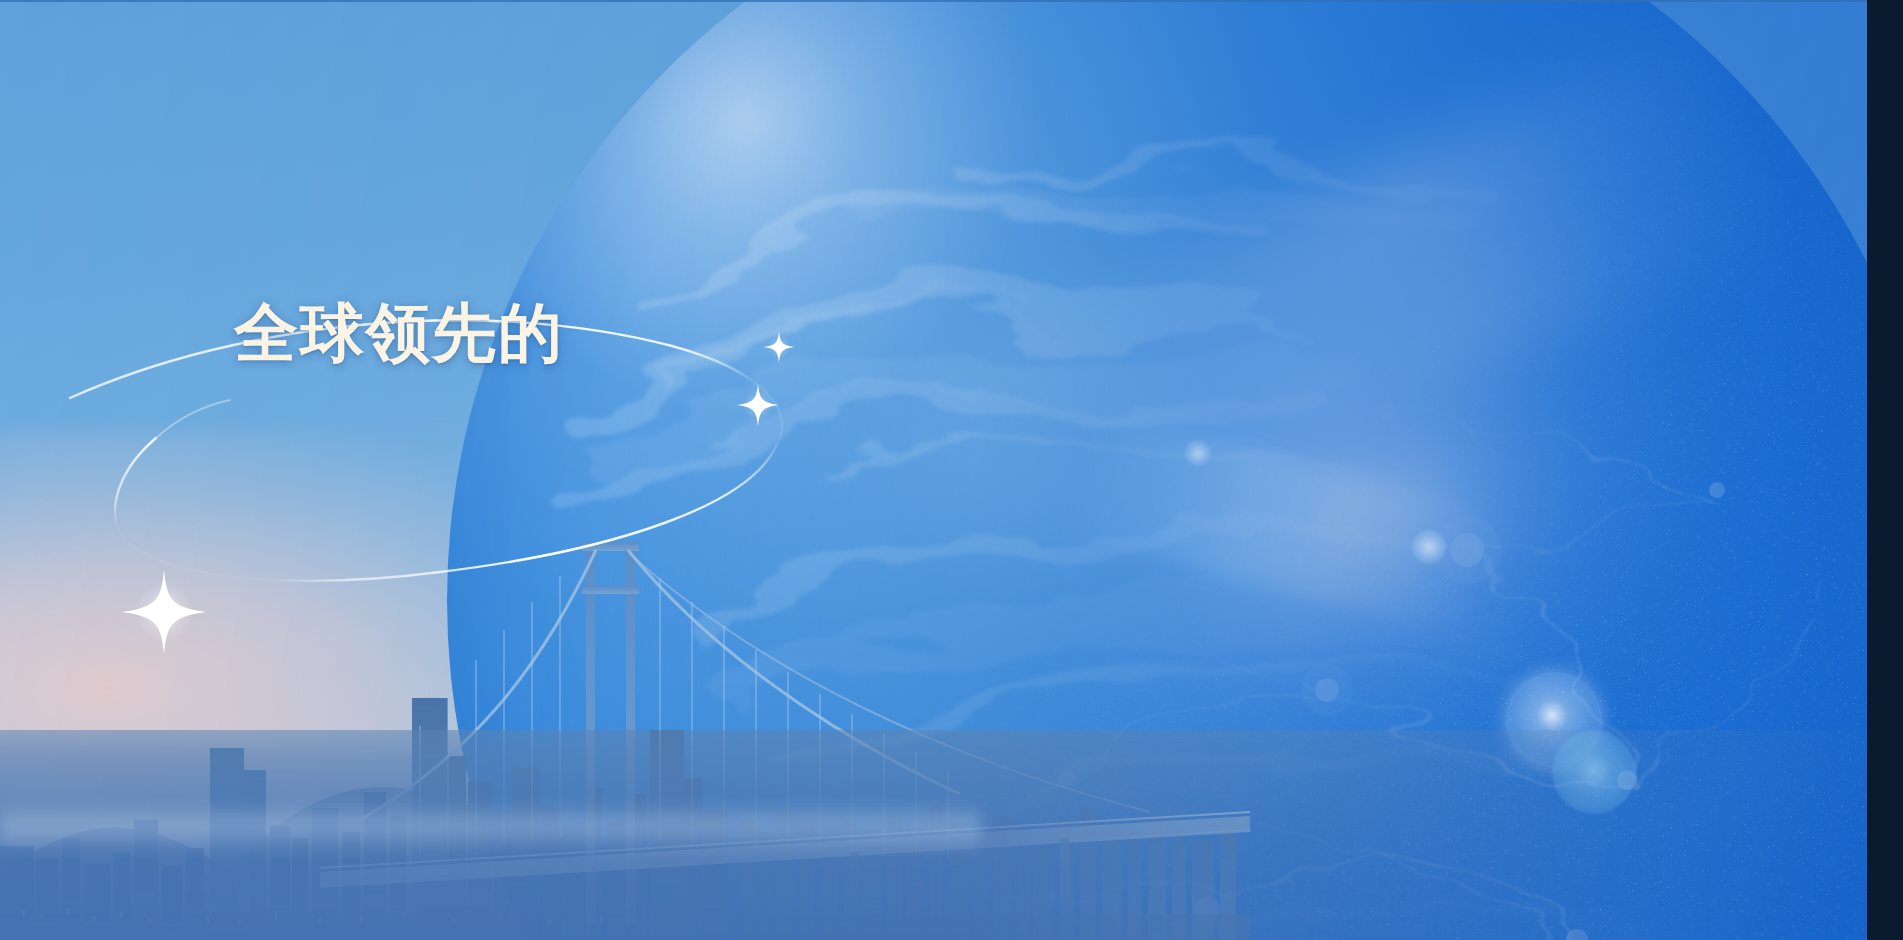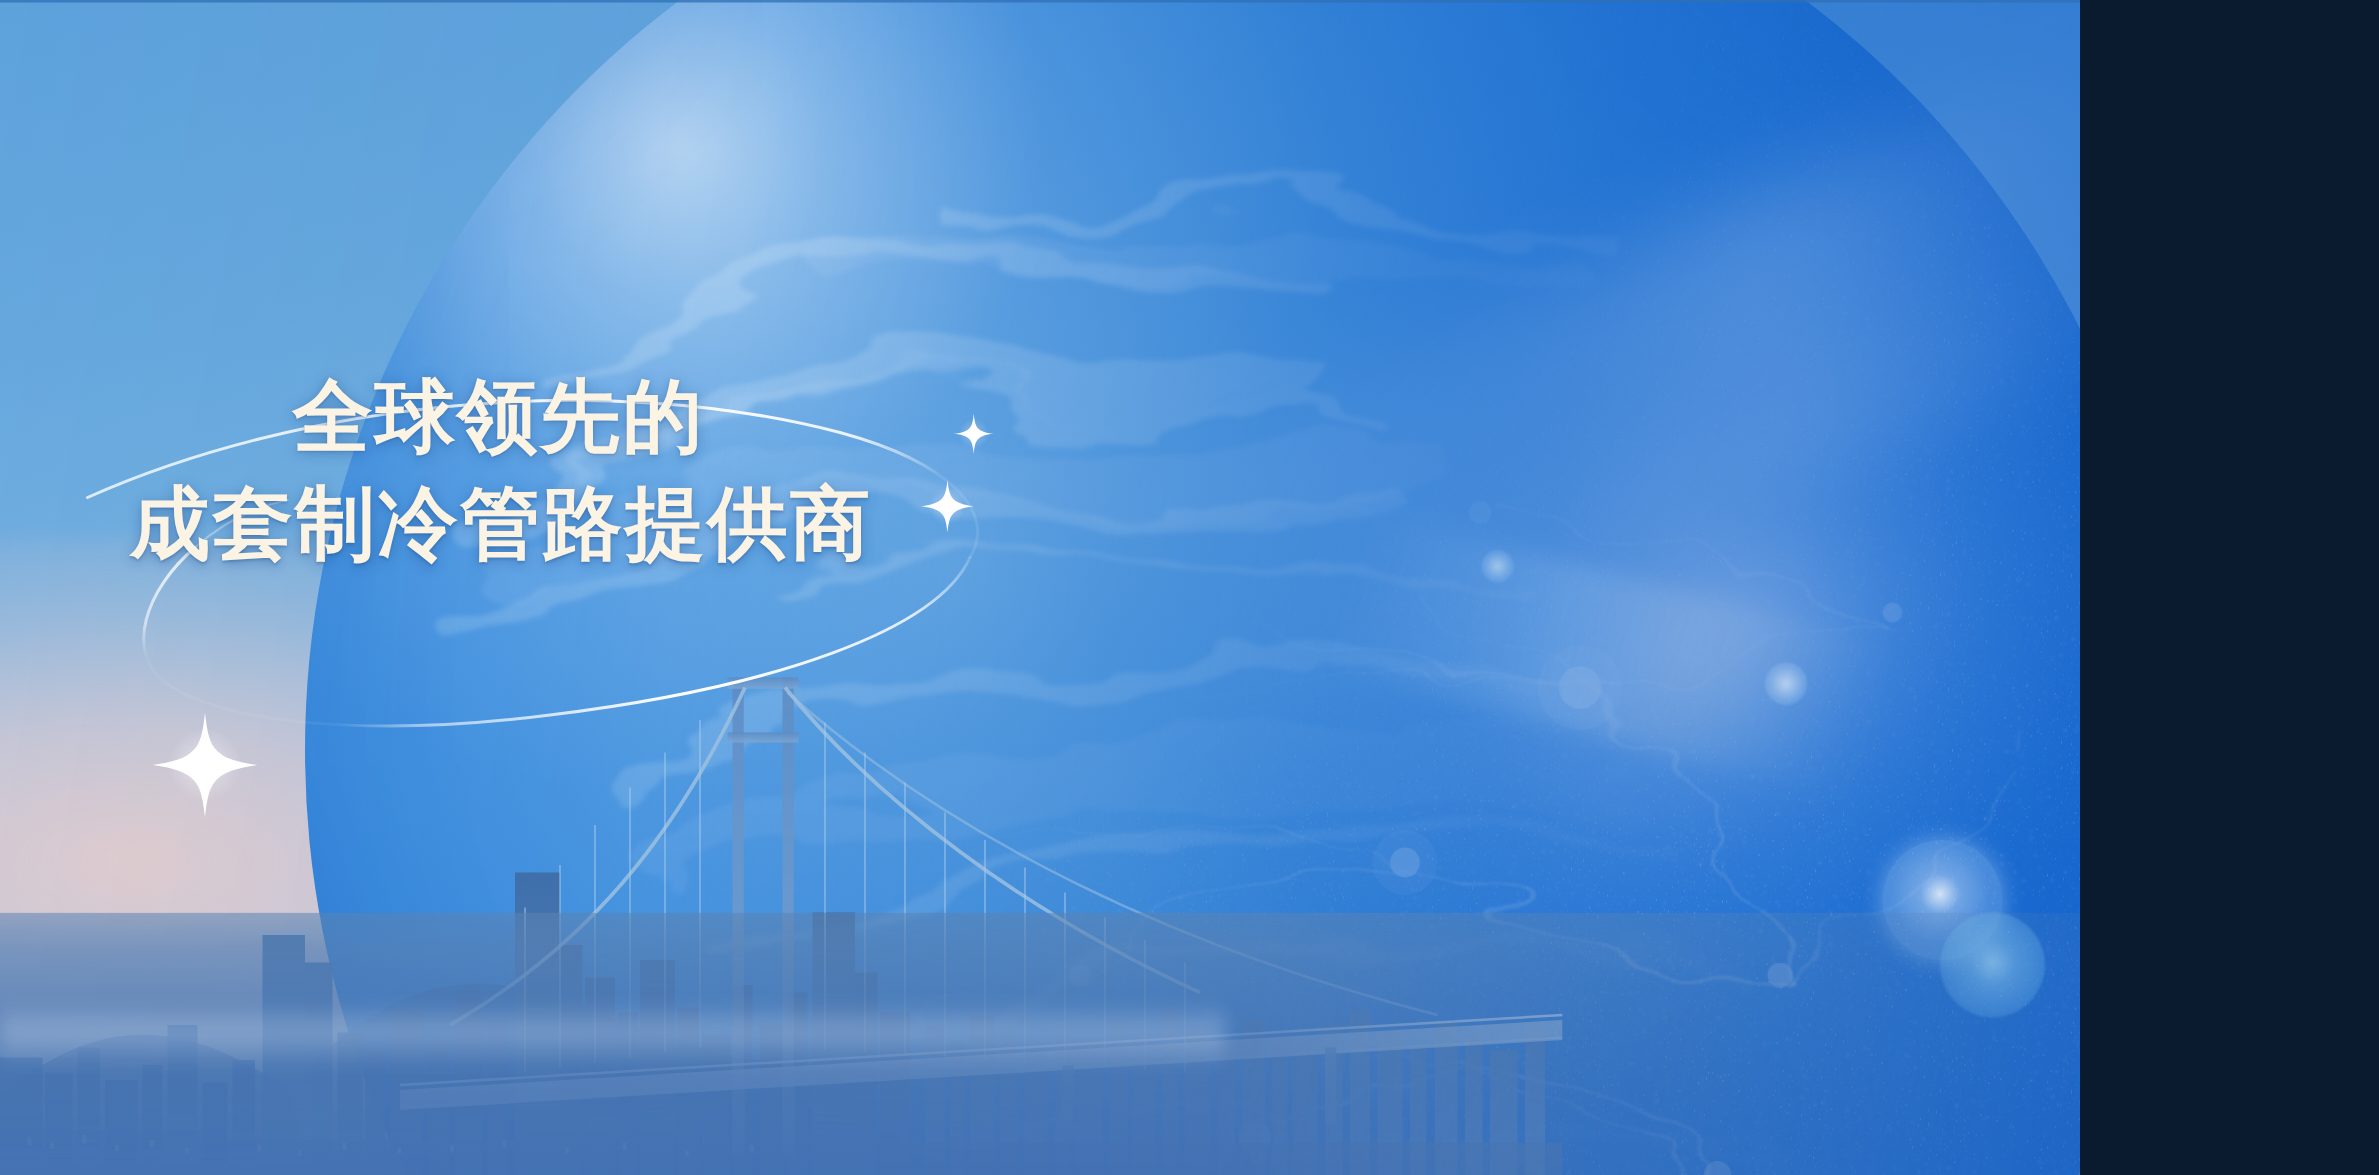--- a/index.html
+++ b/index.html
@@ -5,21 +5,21 @@
 <style>
   html, body {
     margin: 0;
     padding: 0;
     background: #0a1a2f;
   }
   * { box-sizing: border-box; }
 
   .stage {
     position: relative;
-    width: 1664px;
+    width: 1867px;
     height: 940px;
     overflow: hidden;
     font-family: "Liberation Sans", "DejaVu Sans", sans-serif;
     background: #3d8ad8;
   }
 
   
   .sky {
     position: absolute;
     inset: 0;
@@ -667,17 +667,16 @@
         </radialGradient>
       </defs>
       <circle cx="17" cy="17" r="12" fill="url(#sg3)"></circle>
       <path d="M17 1 C 18.2 12, 19.4 15.6, 33 17 C 19.4 18.4, 18.2 22, 17 33
                C 15.8 22, 14.6 18.4, 1 17 C 14.6 15.6, 15.8 12, 17 1 Z" fill="#ffffff"></path>
     </svg>
   </div>
 
   <div class="headline">
     <div class="line line-1">全球领先的</div>
-    <div class="line line-2">成套制冷管路提供商</div>
   </div>
 
   <div class="top-hairline"></div>
 </div>
 
 </body></html>

